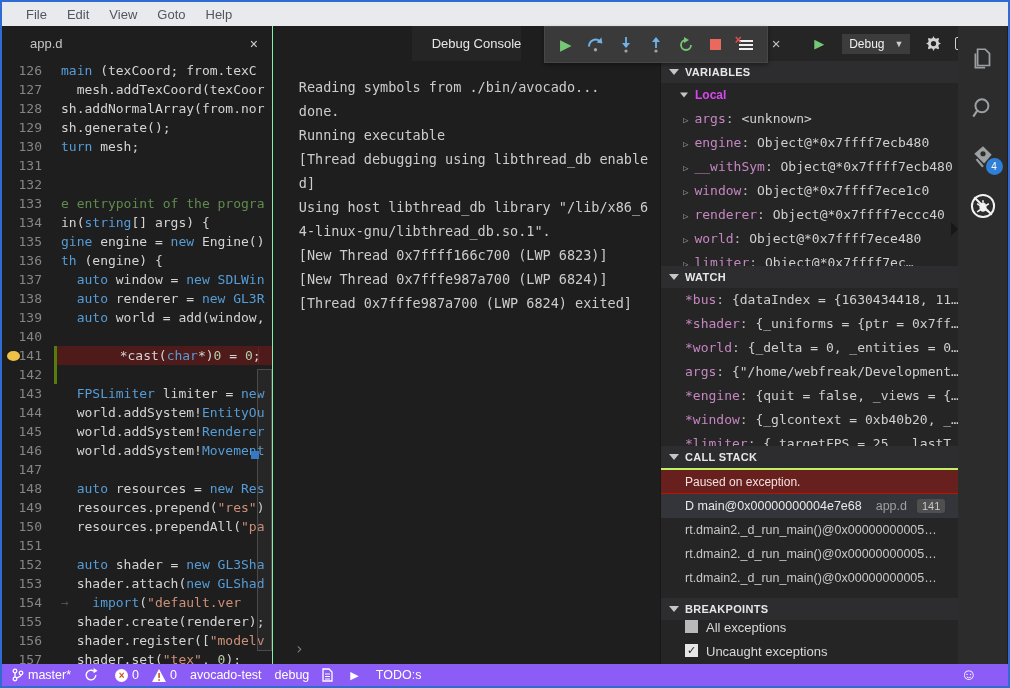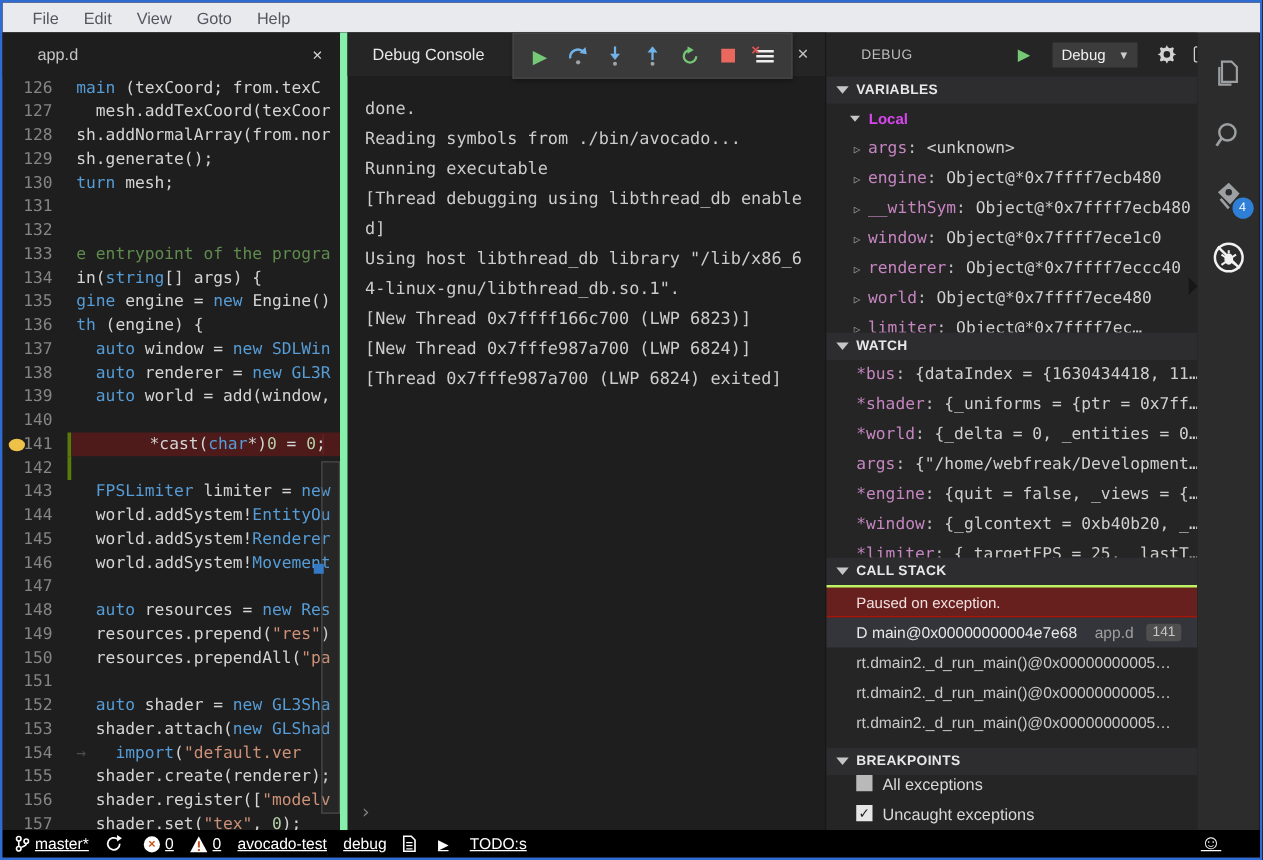--- a/index.html
+++ b/index.html
@@ -27,21 +27,21 @@
   .code-line.git-added .gitbar { background:#587c0c; }
   .code-text { flex:1; padding-left:4px; color:#d4d4d4; overflow:hidden; }
   .code-line.exception .code-text { background:#4e1a1a;padding-left:47px; }
   .tk-kw { color:#569cd6; } .tk-ty { color:#569cd6; } .tk-str { color:#ce9178; }
   .tk-num { color:#b5cea8; } .tk-com { color:#608b4e; } .tk-pl { color:#d4d4d4; } .tk-dim { color:#4d4d4d; }
   .ed-scrollbar { position:absolute; right:0px; top:308px; width:15px; height:282px; border:1px solid #4a4a4a; background:rgba(121,121,121,0.10); }
   .ed-red-marker { position:absolute; right:1px; top:286px; width:13px; height:17px; background:#4e1a1a; border-left:1px solid #6a2323; }
   .ed-blue-marker { position:absolute; right:13px; top:390px; width:8px; height:8px; background:#3579c4; }
 
   
-  .console-group { width:388px; flex:none; display:flex; flex-direction:column; border-left:6px solid #86efac; background:#1e1e1e; position:relative; }
+  .console-group { width:388px; flex:none; display:flex; flex-direction:column; border-left:1px solid #86efac; background:#1e1e1e; position:relative;align-items:center; }
   .console-header { height:35px; background:#252526; display:flex; align-items:center; flex:none; position:relative; }
   .console-title { color:#e7e7e7; font-size:13px; padding-left:20px; }
   .debug-toolbar { position:absolute; left:132px; top:0; height:37px; width:224px; background:#3a3a3a; border:1px solid #474747; display:flex; align-items:center; justify-content:space-around; padding:0 6px; box-shadow:0 2px 4px rgba(0,0,0,.35); z-index:5; }
   .dt-icon { width:20px; height:20px; display:flex; align-items:center; justify-content:center; cursor:pointer; position:relative; }
   .dt-play { color:#75c875; font-size:14px; }
   .dt-stop { width:11px; height:11px; background:#e9695f; }
   .dt-clear { width:14px; height:12px; position:relative; }
   .dt-clear .bars { position:absolute; left:0; top:1px; width:14px; height:2px; background:#f0f0f0; box-shadow:0 4px 0 #f0f0f0, 0 8px 0 #f0f0f0; }
   .dt-clear .redx { position:absolute; left:-4px; top:-6px; color:#e05252; font-size:12px; font-weight:bold; }
   .console-close { position:absolute; left:360px; top:9px; color:#c5c5c5; font-size:15px; cursor:pointer; }
@@ -82,21 +82,21 @@
   .checkbox.checked { background:#e6e6e6; }
 
   
   .activitybar { width:49px; flex:none; background:#2c2c2c; display:flex; flex-direction:column; align-items:center; position:relative; }
   .ab-icon { margin-top:17px; width:32px; height:32px; display:flex; align-items:center; justify-content:center; cursor:pointer; position:relative; color:#9da0a2; }
   .ab-icon.active { color:#f2f2f2; }
   .ab-badge { position:absolute; right:-4px; bottom:-2px; background:#2f7fd6; color:#fff; width:17px; height:17px; border-radius:50%; font-size:10px; display:flex; align-items:center; justify-content:center; }
   .ab-notch { position:absolute; left:0; top:196px; width:0; height:0; border-top:7px solid transparent; border-bottom:7px solid transparent; border-right:7px solid #171717; transform:translateX(-7px) rotate(180deg); }
 
   
-  .statusbar { height:22px; background:#000000; flex:none; display:flex; align-items:center; color:#fff; font-size:12.5px; padding:0 14px 0 10px;text-decoration:underline; }
+  .statusbar { height:22px; background:#8b5cf6; flex:none; display:flex; align-items:center; color:#fff; font-size:12.5px; padding:0 14px 0 10px; }
   .sb-item { display:flex; align-items:center; margin-right:13px; cursor:pointer; white-space:nowrap; }
   .sb-item .ic { margin-right:4px; display:flex; align-items:center; }
   .sb-spacer { flex:1; }
   .err-circle { width:13px; height:13px; border-radius:50%; background:#fff; color:#c8551b; font-size:10px; font-weight:bold; display:flex; align-items:center; justify-content:center; line-height:13px; }
   .smiley { font-size:16px; }
 </style>
 </head>
 <body>
 
 <div class="window">
@@ -200,22 +200,22 @@
               <span class="dt-clear">
                 <span class="bars"></span>
                 <span class="redx">×</span>
               </span>
             </div>
           </div>
         <span class="console-close">×</span>
       </div>
       <div class="console-body" id="console-body">
         <span class="console-prompt">›</span>
-      <div class="console-line">done.</div>
-          <div class="console-line">Reading symbols from ./bin/avocado...</div>
+      <div class="console-line">Reading symbols from ./bin/avocado...</div>
+          <div class="console-line">done.</div>
           <div class="console-line">Running executable</div>
           <div class="console-line">[Thread debugging using libthread_db enable</div>
           <div class="console-line">d]</div>
           <div class="console-line">Using host libthread_db library "/lib/x86_6</div>
           <div class="console-line">4-linux-gnu/libthread_db.so.1".</div>
           <div class="console-line">[New Thread 0x7ffff166c700 (LWP 6823)]</div>
           <div class="console-line">[New Thread 0x7fffe987a700 (LWP 6824)]</div>
           <div class="console-line">[Thread 0x7fffe987a700 (LWP 6824) exited]</div>
         </div>
     </div>

